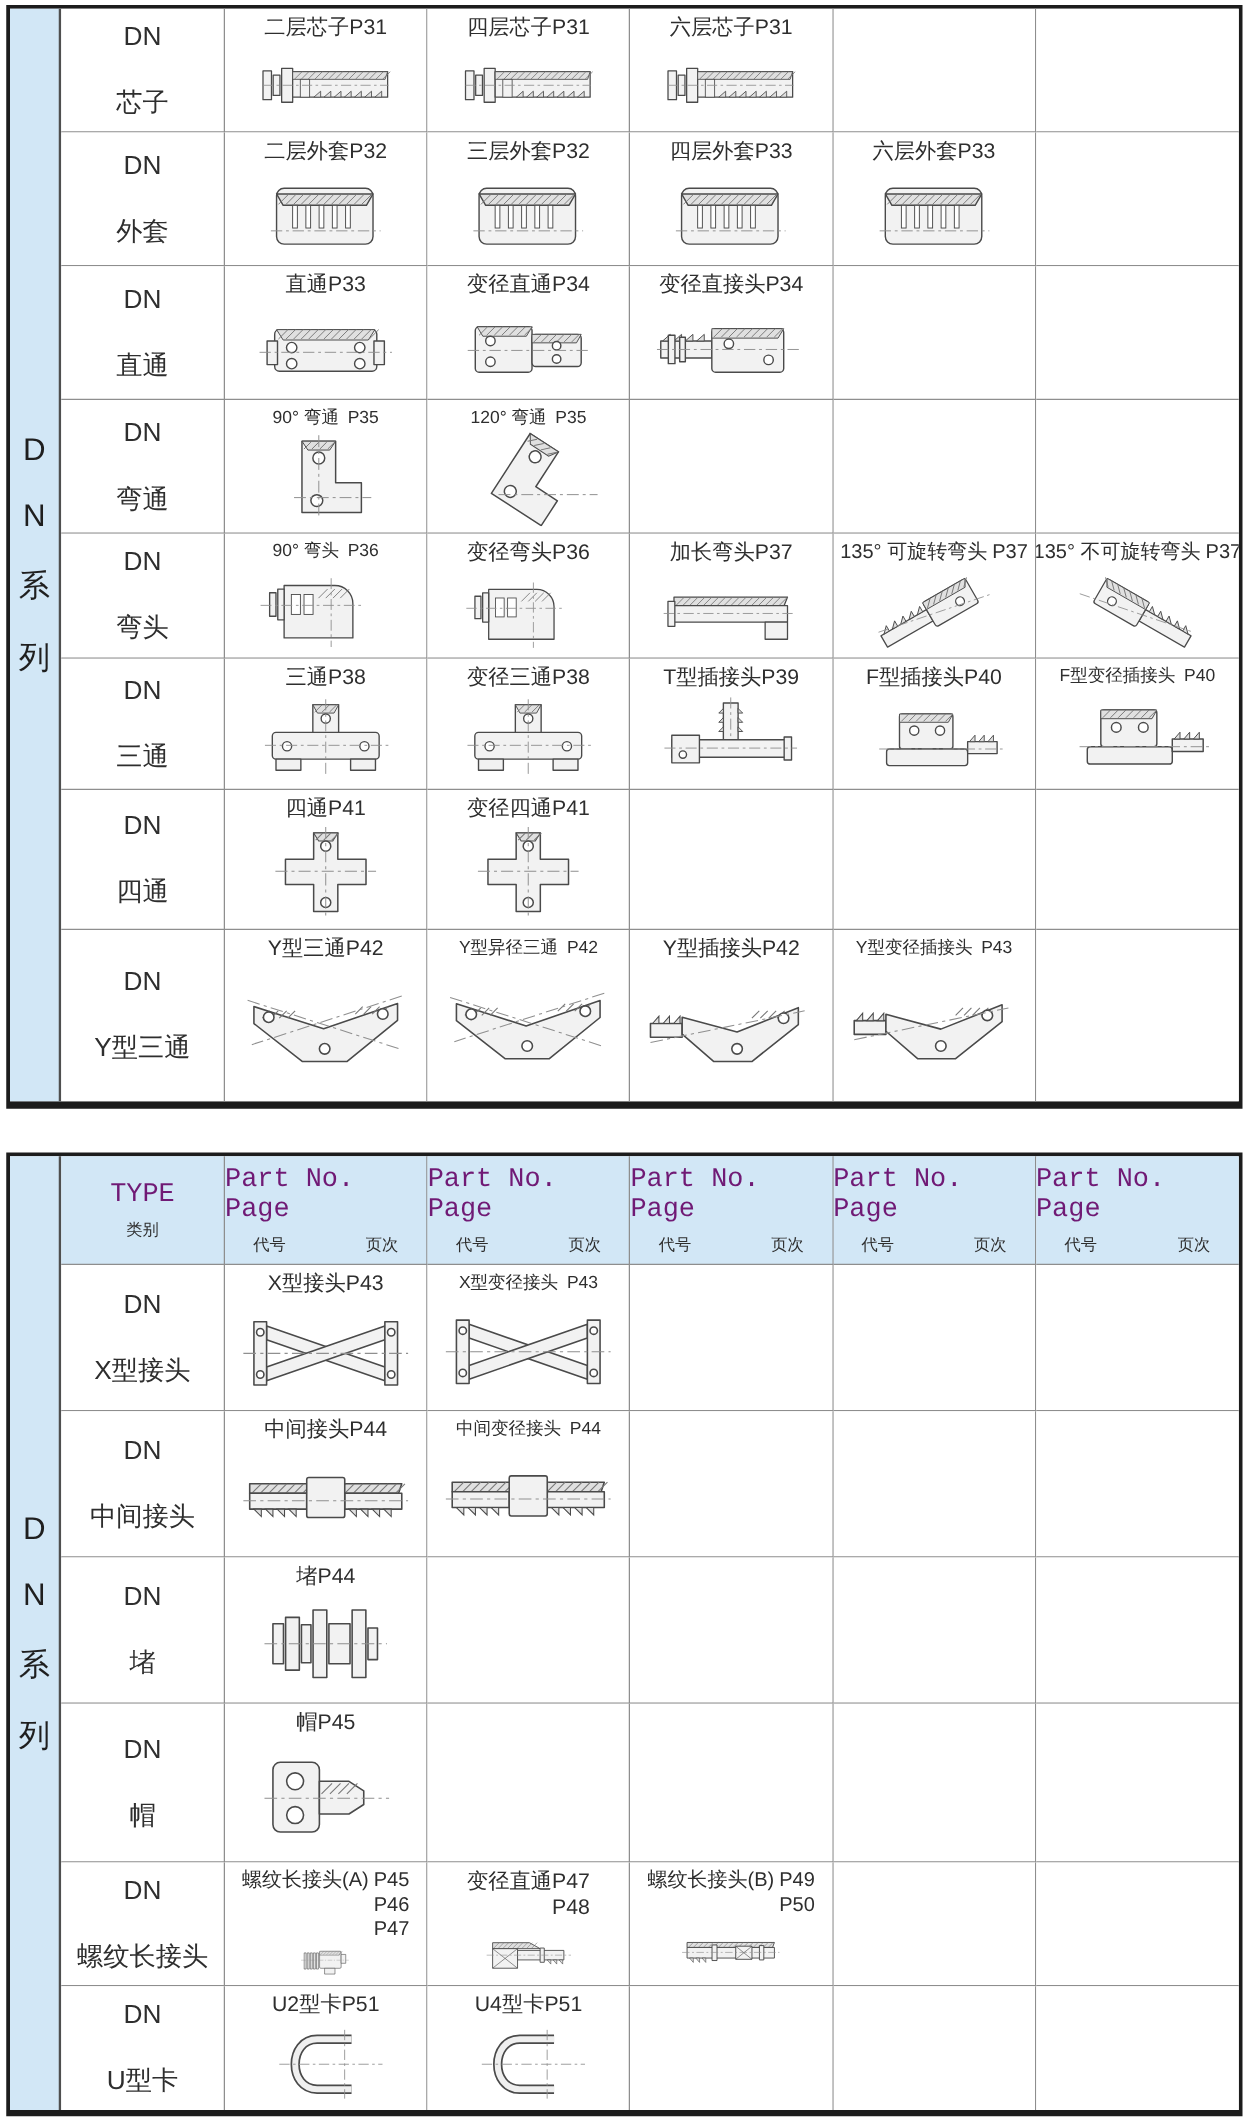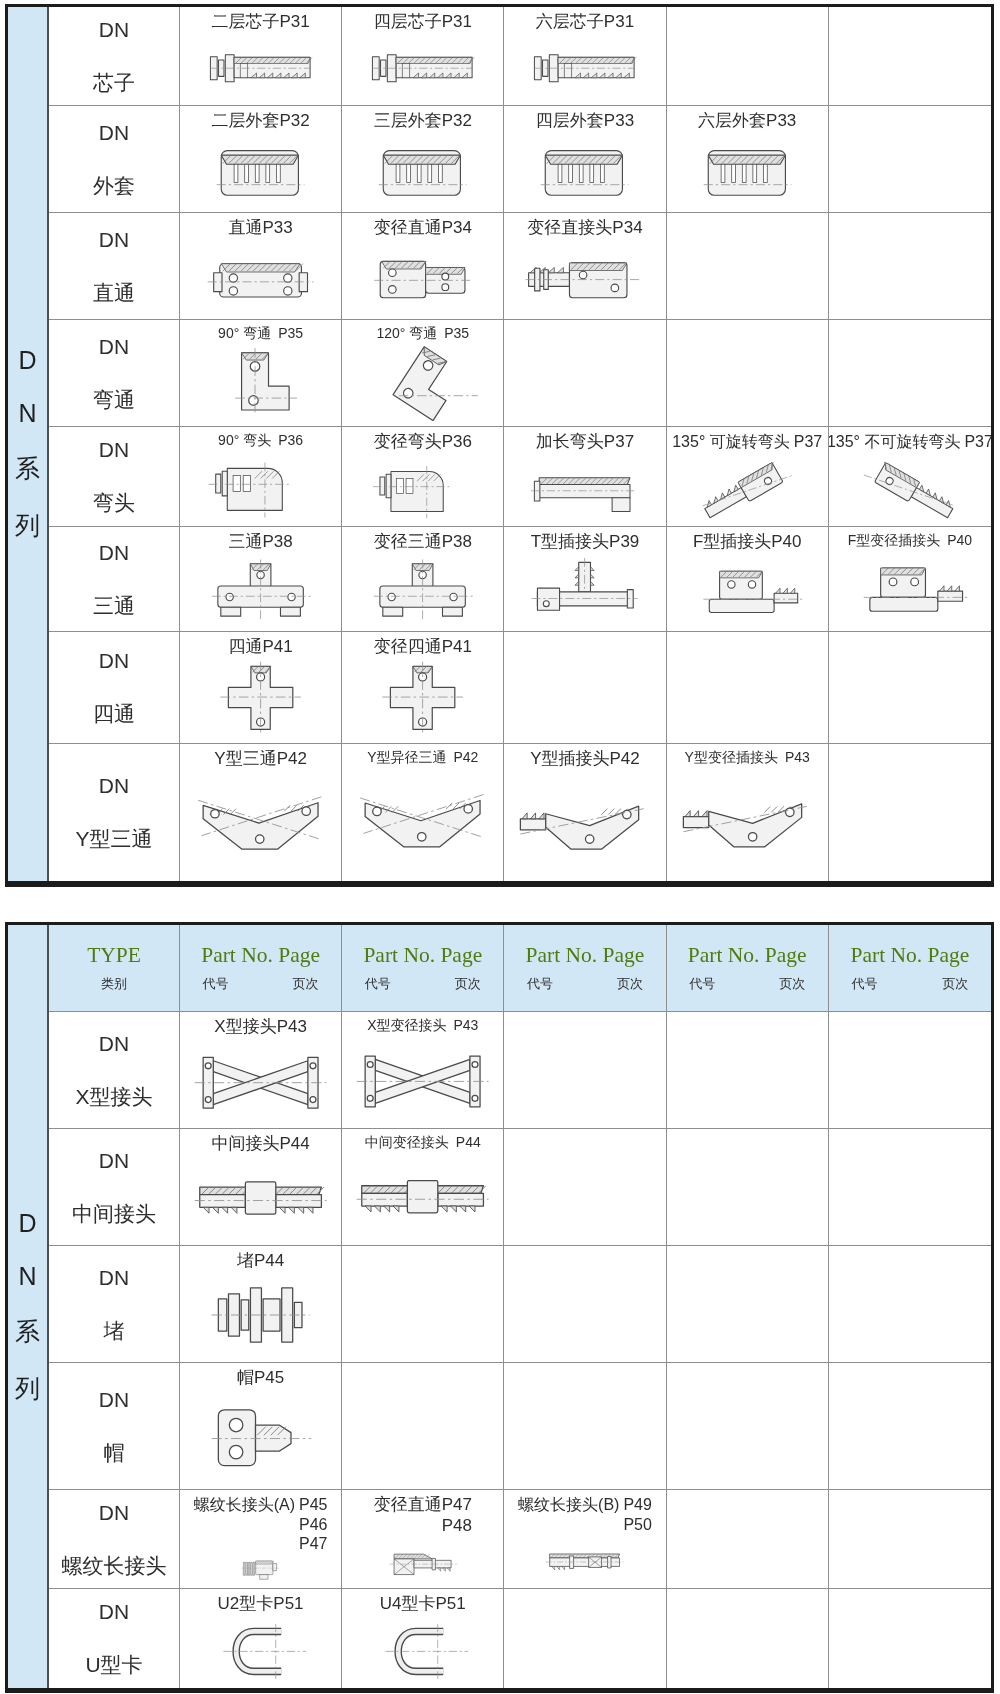--- a/index.html
+++ b/index.html
@@ -24,21 +24,21 @@
   .part{display:flex;flex-direction:column;align-items:center;padding:5px 2px 3px;}
   .ptitle{display:flex;justify-content:center;gap:0;font-size:17px;line-height:1.22;
           white-space:nowrap;max-width:100%;}
   .ptitle.t-sm{font-size:14px;gap:7px;}
   .ptitle.t-xs{font-size:16px;gap:4px;}
   .ppages{display:flex;flex-direction:column;align-items:flex-end;}
   .art{flex:1;width:100%;display:flex;align-items:center;justify-content:center;min-height:0;}
   .art svg{width:86%;max-width:152px;height:94%;}
   .hd{background:#d2e7f6;display:flex;flex-direction:column;align-items:center;
       justify-content:center;gap:7px;}
-  .hen{font-family:Liberation Serif, serif;font-size:21.5px;color:#4d7c0f;}
+  .hen{font-family:Liberation Mono, monospace;font-size:21.5px;color:#701a75;}
   .hcn{display:flex;justify-content:space-between;width:72%;font-size:13px;}
   .hd.hcat .hcn{justify-content:center;}
 </style>
 </head>
 <body>
 
 <div class="page">
   <div class="cat-table" id="table1">
       <div class="side" style="grid-row: 1 / 9;">
         <span class="sletter">D</span>

